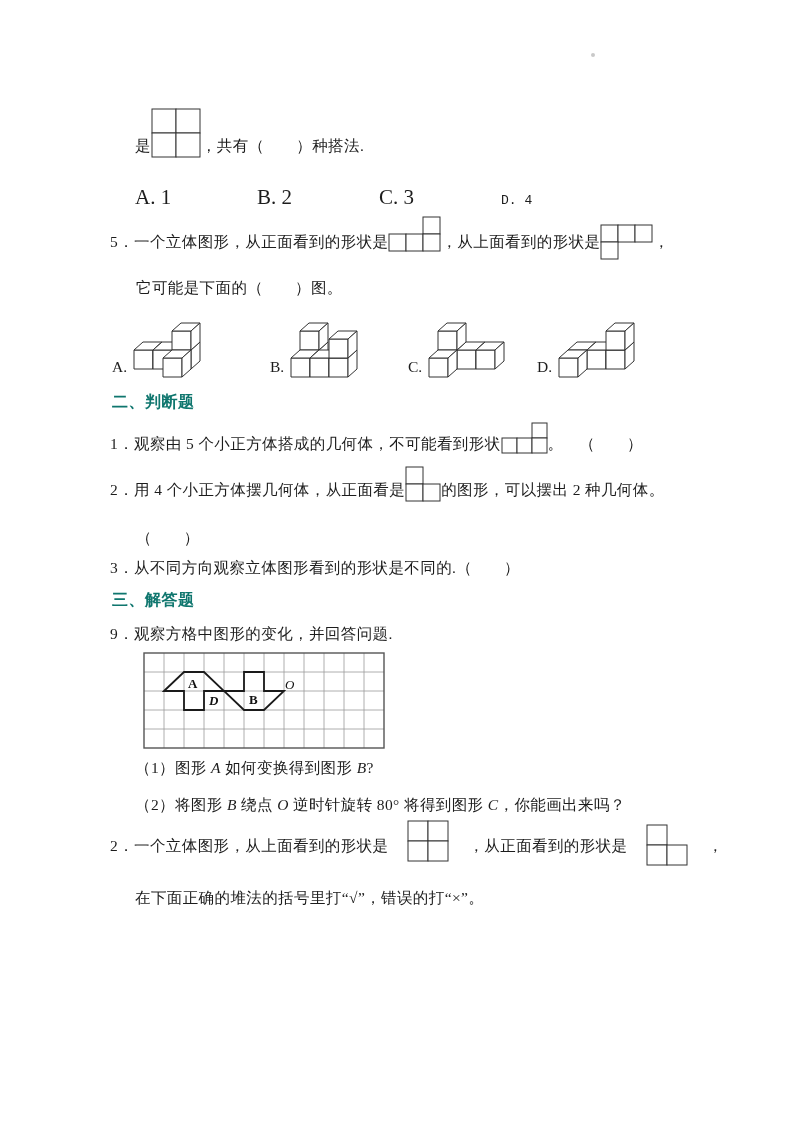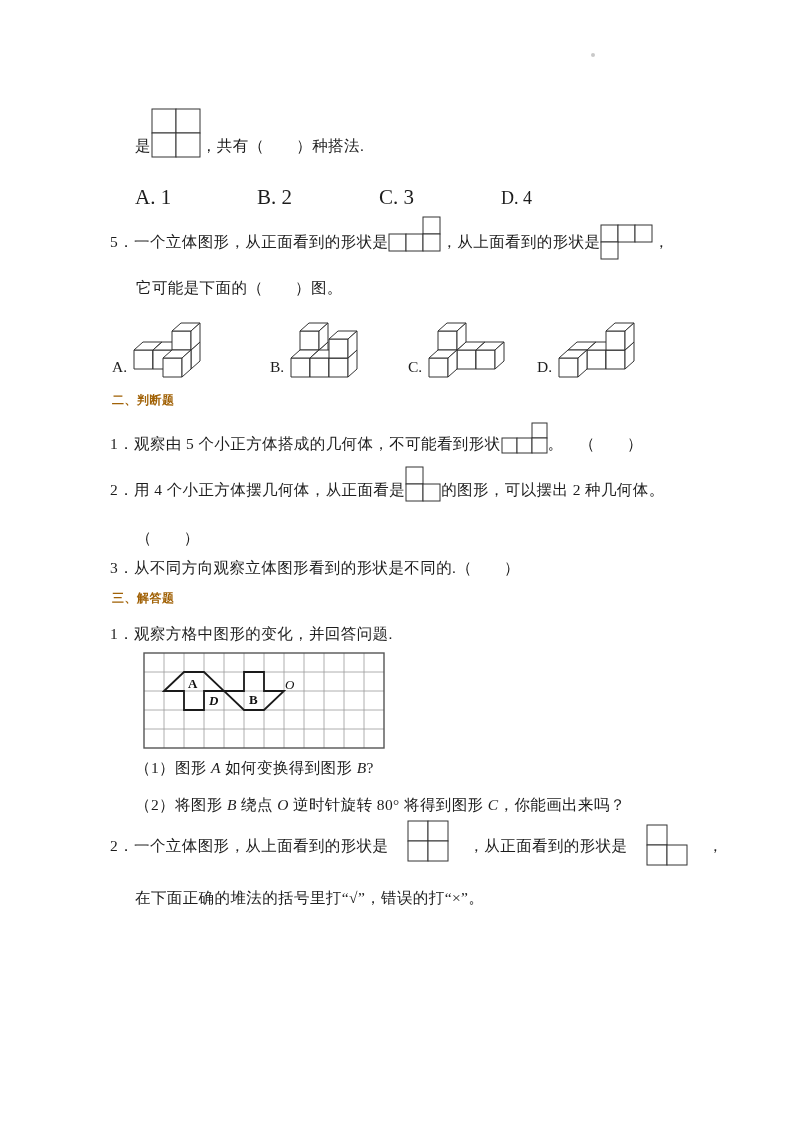--- a/index.html
+++ b/index.html
@@ -3,23 +3,23 @@
 <meta charset="utf-8">
 <style>
   html,body{margin:0;padding:0;background:#ffffff;}
   .page{
     position:relative;width:793px;height:1122px;background:#fff;overflow:hidden;
     font-family:"Liberation Serif","DejaVu Serif",serif;color:#1c1c1c;
   }
   .line{position:absolute;white-space:nowrap;}
   .row{display:flex;align-items:flex-end;}
   .t{font-size:15.5px;line-height:24px;letter-spacing:0.4px;}
-  .heading{font-family:"Liberation Sans","DejaVu Sans",sans-serif;font-weight:700;font-size:12px;letter-spacing:0.5px;color:#a16207;}
+  .heading{font-family:"Liberation Sans","DejaVu Sans",sans-serif;font-weight:700;font-size:16px;letter-spacing:0.5px;color:#0f766e;}
   .opt{display:inline-block;width:118px;font-size:21px;}
-  .optlast{display:inline-block;font-size:18px;}
+  .optlast{display:inline-block;font-size:13px;font-family:Liberation Mono, monospace;}
   svg.fig{display:block;}
   .mb0{margin-bottom:0px;}
   .mb2{margin-bottom:2px;}
   .mbn4{margin-bottom:-4px;}
   .mbn6{margin-bottom:-6px;}
   .mbn8{margin-bottom:-8px;}
   .cube-group{position:absolute;bottom:0;display:flex;align-items:flex-end;}
   .cube-label{font-size:15.5px;line-height:22px;margin-right:6px;}
   .it{font-style:italic;}
   .footer{
@@ -180,21 +180,21 @@
         <rect x="18" y="18" width="17" height="17" fill="#fff" stroke="#333333" stroke-width="1"></rect>
       </svg>
     <span class="t">的图形，可以摆出 2 种几何体。</span>
   </div>
   <div class="line t" style="left:136px;top:526px;">（　　）</div>
 
   <div class="line t" style="left:110px;top:556px;">3．从不同方向观察立体图形看到的形状是不同的.（　　）</div>
 
   <div class="line heading" style="left:112px;top:590px;">三、解答题</div>
 
-  <div class="line t" style="left:110px;top:622px;">1．观察方格中图形的变化，并回答问题.</div>
+  <div class="line t" style="left:110px;top:622px;">9．观察方格中图形的变化，并回答问题.</div>
 
   <svg class="fig" style="position:absolute;left:143px;top:652px;" id="transform-grid" width="242" height="97">
       <line x1="21" y1="1" x2="21" y2="96" stroke="#999999" stroke-width="0.8"></line>
       <line x1="41" y1="1" x2="41" y2="96" stroke="#999999" stroke-width="0.8"></line>
       <line x1="61" y1="1" x2="61" y2="96" stroke="#999999" stroke-width="0.8"></line>
       <line x1="81" y1="1" x2="81" y2="96" stroke="#999999" stroke-width="0.8"></line>
       <line x1="101" y1="1" x2="101" y2="96" stroke="#999999" stroke-width="0.8"></line>
       <line x1="121" y1="1" x2="121" y2="96" stroke="#999999" stroke-width="0.8"></line>
       <line x1="141" y1="1" x2="141" y2="96" stroke="#999999" stroke-width="0.8"></line>
       <line x1="161" y1="1" x2="161" y2="96" stroke="#999999" stroke-width="0.8"></line>

